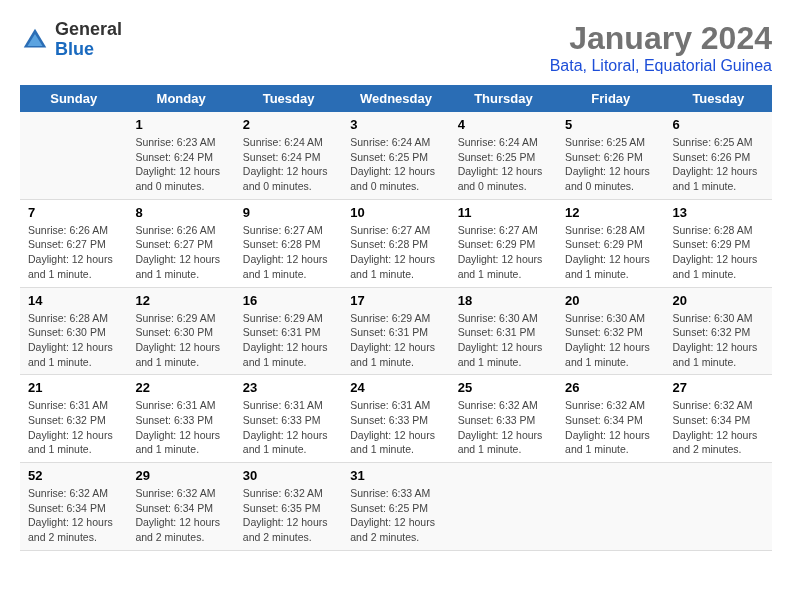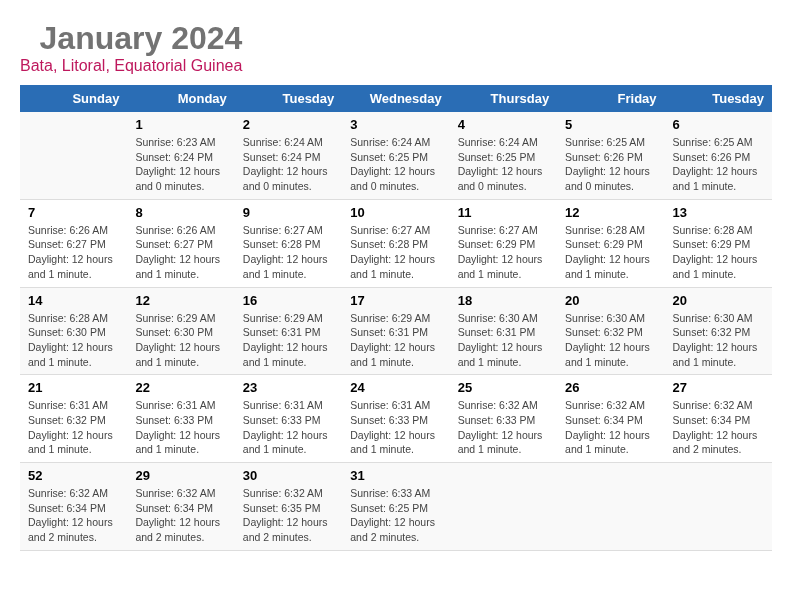--- a/index.html
+++ b/index.html
@@ -43,35 +43,35 @@
     .title-block {
       text-align: right;
     }
     .main-title {
       font-size: 32px;
       font-weight: bold;
       color: #737373;
     }
     .subtitle {
       font-size: 16px;
-      color: #be185d;
+      color: #1d4ed8;
       text-align: right;
     }
     table {
       width: 100%;
       border-collapse: collapse;
       font-size: 11px;
     }
     thead tr {
       background-color: #2a6db5;
       color: #fff;
     }
     thead th {
       padding: 6px 8px;
-      text-align: right;
+      text-align: center;
       font-size: 13px;
       font-weight: bold;
     }
     tbody tr {
       border-bottom: 1px solid #ddd;
       vertical-align: top;
     }
     tbody tr:nth-child(odd) {
       background-color: #f9f9f9;
     }
@@ -92,20 +92,30 @@
     .day-info {
       color: #444;
       font-size: 10.5px;
       line-height: 1.4;
     }
   </style>
 </head>
 <body>
 
 <div class="header">
+  <div class="logo">
+    <svg class="logo-icon" viewBox="0 0 40 40">
+      <polygon points="20,5 35,30 5,30" fill="#2a6db5"></polygon>
+      <polygon points="20,12 30,28 10,28" fill="#5ba3e0"></polygon>
+    </svg>
+    <div class="logo-text">
+      <span class="logo-general">General</span>
+      <span class="logo-blue">Blue</span>
+    </div>
+  </div>
   <div class="title-block">
     <div class="main-title">January 2024</div>
     <div class="subtitle">Bata, Litoral, Equatorial Guinea</div>
   </div>
 </div>
 
 <table>
   <thead>
     <tr>
     <th>Sunday</th>

